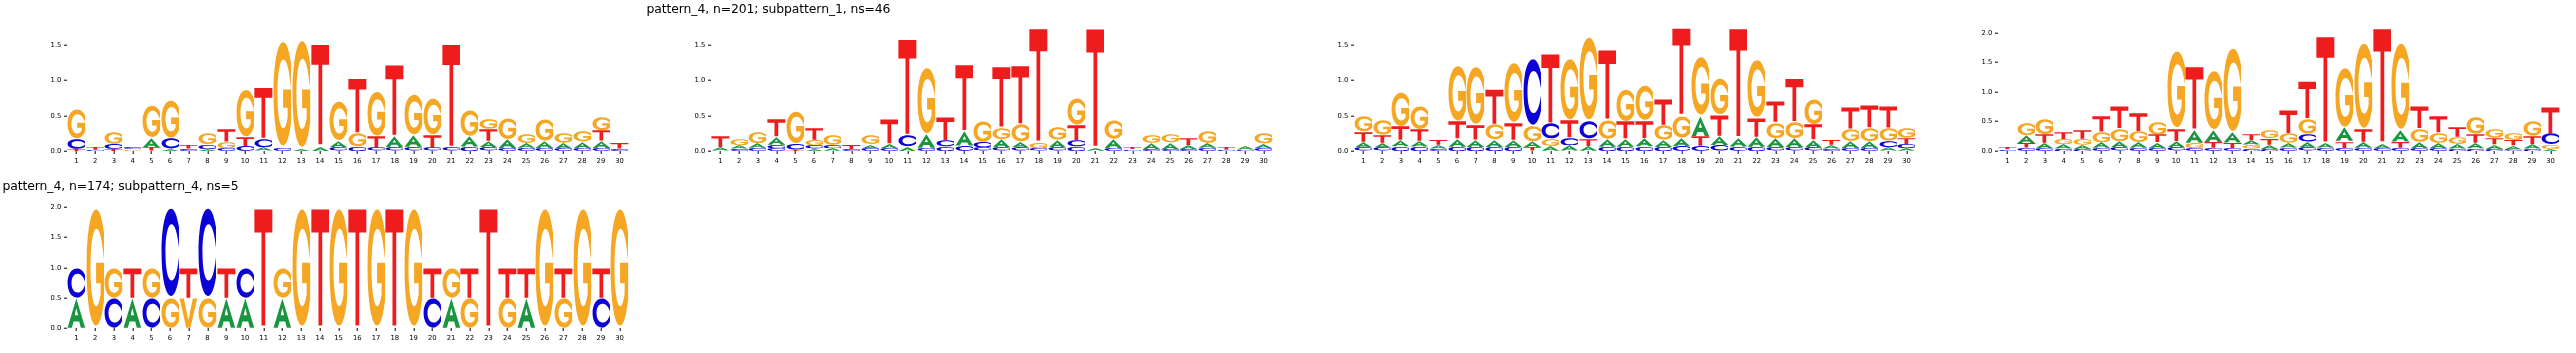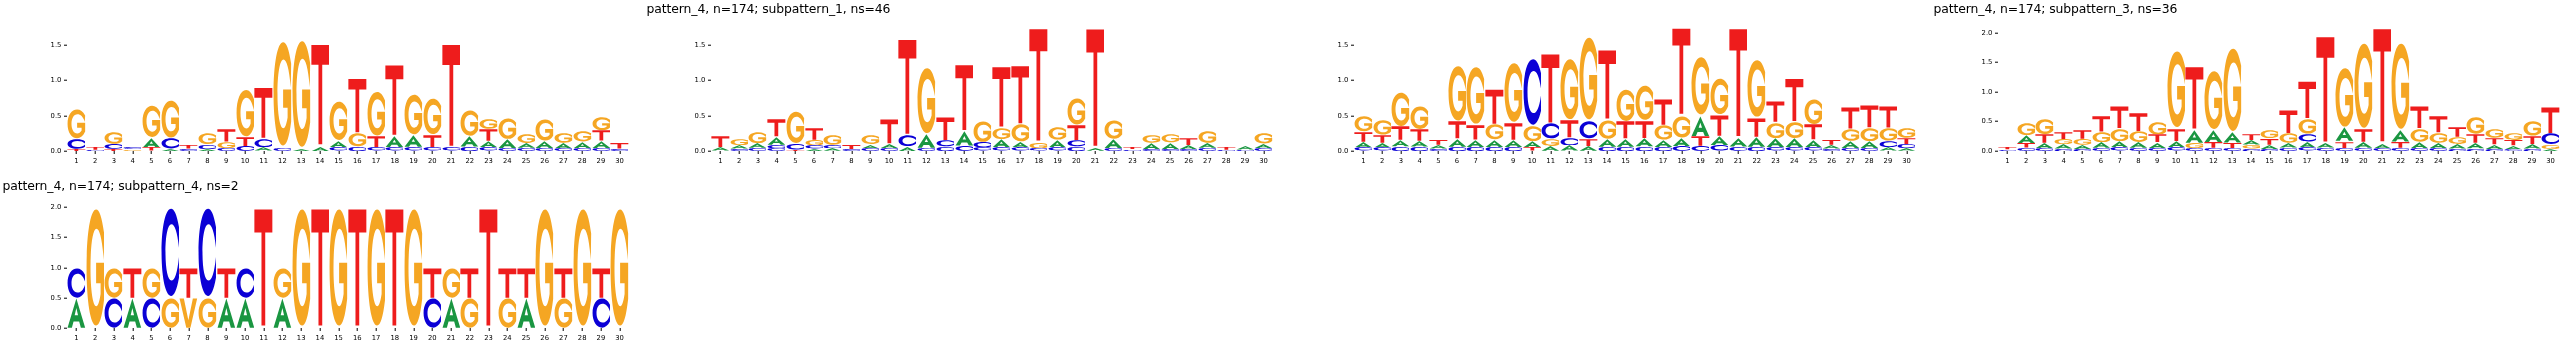--- a/index.html
+++ b/index.html
@@ -807,21 +807,21 @@
         <div class="xtickmark" style="left: 88.3333%;"></div>
         <div class="xtick" style="left: 91.6667%;">28</div>
         <div class="xtickmark" style="left: 91.6667%;"></div>
         <div class="xtick" style="left: 95%;">29</div>
         <div class="xtickmark" style="left: 95%;"></div>
         <div class="xtick" style="left: 98.3333%;">30</div>
         <div class="xtickmark" style="left: 98.3333%;"></div>
       </div>
     </div>
     <div class="panel" style="left: 644px; top: 0px;">
-      <div class="panel-title">pattern_4, n=174; subpattern_1, ns=46</div>
+      <div class="panel-title">pattern_4, n=201; subpattern_1, ns=46</div>
       <div class="axes">
         <div class="ytick" style="top: 100%;">0.0</div>
         <div class="ytickmark" style="top: 100%;"></div>
         <div class="ytick" style="top: 71.4286%;">0.5</div>
         <div class="ytickmark" style="top: 71.4286%;"></div>
         <div class="ytick" style="top: 42.8571%;">1.0</div>
         <div class="ytickmark" style="top: 42.8571%;"></div>
         <div class="ytick" style="top: 14.2857%;">1.5</div>
         <div class="ytickmark" style="top: 14.2857%;"></div>
         <div class="col" style="left: 0%; width: 3.33333%;">
@@ -2634,21 +2634,20 @@
         <div class="xtickmark" style="left: 88.3333%;"></div>
         <div class="xtick" style="left: 91.6667%;">28</div>
         <div class="xtickmark" style="left: 91.6667%;"></div>
         <div class="xtick" style="left: 95%;">29</div>
         <div class="xtickmark" style="left: 95%;"></div>
         <div class="xtick" style="left: 98.3333%;">30</div>
         <div class="xtickmark" style="left: 98.3333%;"></div>
       </div>
     </div>
     <div class="panel" style="left: 1931px; top: 0px;">
-      <div class="panel-title">pattern_4, n=174; subpattern_3, ns=36</div>
       <div class="axes">
         <div class="ytick" style="top: 100%;">0.0</div>
         <div class="ytickmark" style="top: 100%;"></div>
         <div class="ytick" style="top: 76.1905%;">0.5</div>
         <div class="ytickmark" style="top: 76.1905%;"></div>
         <div class="ytick" style="top: 52.381%;">1.0</div>
         <div class="ytickmark" style="top: 52.381%;"></div>
         <div class="ytick" style="top: 28.5714%;">1.5</div>
         <div class="ytickmark" style="top: 28.5714%;"></div>
         <div class="ytick" style="top: 4.7619%;">2.0</div>
@@ -3648,21 +3647,21 @@
         <div class="xtickmark" style="left: 88.3333%;"></div>
         <div class="xtick" style="left: 91.6667%;">28</div>
         <div class="xtickmark" style="left: 91.6667%;"></div>
         <div class="xtick" style="left: 95%;">29</div>
         <div class="xtickmark" style="left: 95%;"></div>
         <div class="xtick" style="left: 98.3333%;">30</div>
         <div class="xtickmark" style="left: 98.3333%;"></div>
       </div>
     </div>
     <div class="panel" style="left: 0px; top: 177px;">
-      <div class="panel-title">pattern_4, n=174; subpattern_4, ns=2</div>
+      <div class="panel-title">pattern_4, n=174; subpattern_4, ns=5</div>
       <div class="axes">
         <div class="ytick" style="top: 100%;">0.0</div>
         <div class="ytickmark" style="top: 100%;"></div>
         <div class="ytick" style="top: 75.6098%;">0.5</div>
         <div class="ytickmark" style="top: 75.6098%;"></div>
         <div class="ytick" style="top: 51.2195%;">1.0</div>
         <div class="ytickmark" style="top: 51.2195%;"></div>
         <div class="ytick" style="top: 26.8293%;">1.5</div>
         <div class="ytickmark" style="top: 26.8293%;"></div>
         <div class="ytick" style="top: 2.43902%;">2.0</div>

